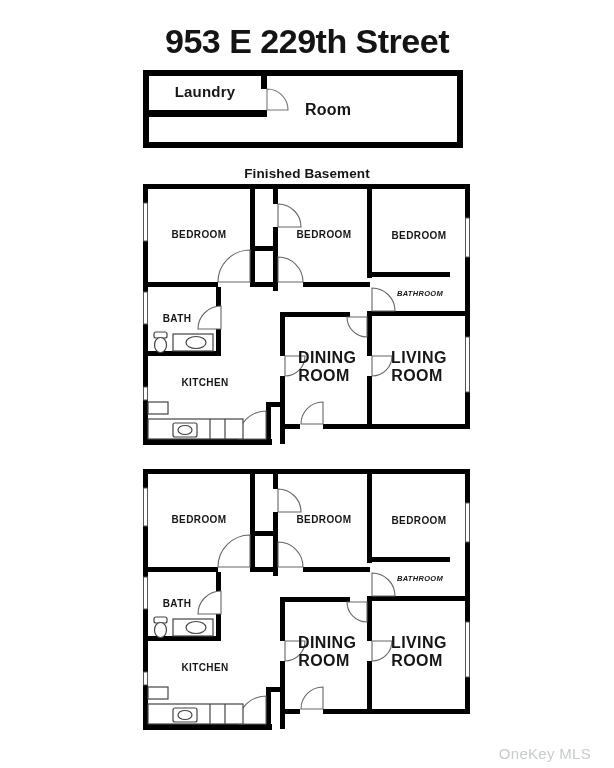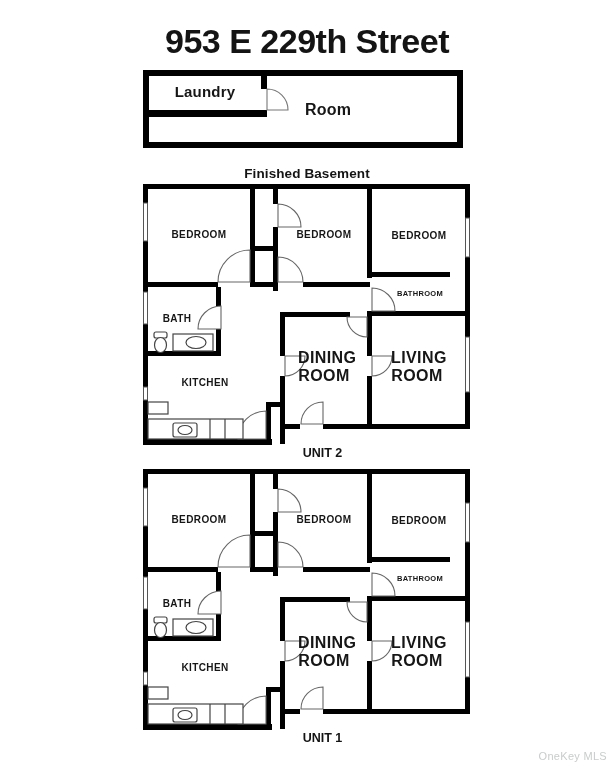--- a/index.html
+++ b/index.html
@@ -7,28 +7,28 @@
         font-family:"Liberation Sans","DejaVu Sans",sans-serif;color:#111;}
   .title{position:absolute;top:22px;left:0;width:100%;text-align:center;
          font-size:34px;font-weight:700;letter-spacing:-0.5px;color:#141414;}
   .plan{position:absolute;}
   .plan svg{display:block;}
   .room-label{position:absolute;transform:translate(-50%,-50%);font-weight:700;color:#161616;
               text-align:center;white-space:nowrap;letter-spacing:0.4px;}
   .fs15{font-size:15px;letter-spacing:0.2px;}
   .fs16{font-size:16px;letter-spacing:0.2px;}
   .fs10{font-size:10px;}
-  .fs7{font-size:7.5px;letter-spacing:0.3px;}
+  .fs7{font-size:7.5px;letter-spacing:0.3px;font-style:italic;}
   .fs11{font-size:16px;}
   .wrap2{white-space:normal;width:52px;line-height:1.12;}
   .plan-caption{position:absolute;left:0;width:100%;text-align:center;
                 font-weight:700;font-size:13.5px;color:#141414;letter-spacing:0.1px;}
   .unit-caption{position:absolute;left:0;top:262px;width:100%;text-align:center;
                 font-weight:700;font-size:12.5px;color:#141414;transform:translateX(16px);}
-  .watermark{position:absolute;right:7px;bottom:6px;font-size:11px;color:#c9cccc;
+  .watermark{position:absolute;right:23px;bottom:6px;font-size:15px;color:#c9cccc;
              letter-spacing:0.3px;}
 </style>
 </head>
 <body>
 
 <div class="page">
 
   <div class="title">953 E 229th Street</div>
 
   <div class="plan" style="left:143px;top:70px;width:320px;height:78px;">
@@ -126,21 +126,20 @@
   </svg>
   <span class="room-label fs10" style="left:56px;top:50px;">BEDROOM</span>
   <span class="room-label fs10" style="left:181px;top:50px;">BEDROOM</span>
   <span class="room-label fs10" style="left:276px;top:51px;">BEDROOM</span>
   <span class="room-label fs7" style="left:277px;top:109px;">BATHROOM</span>
   <span class="room-label fs10" style="left:34px;top:134px;">BATH</span>
   <span class="room-label fs10" style="left:62px;top:198px;">KITCHEN</span>
   <span class="room-label fs11 wrap2" style="left:181px;top:183px;">DINING ROOM</span>
   <span class="room-label fs11 wrap2" style="left:274px;top:183px;">LIVING ROOM</span>
 </div>
-    <div class="unit-caption">UNIT 2</div>
   </div>
 
   <div class="plan unit" style="left:143px;top:469px;width:327px;height:261px;">
     <div class="plan-host">
   <svg viewBox="0 0 327 261" width="327" height="261">
     <g fill="#000">
 
       <rect x="0" y="0" width="327" height="5"></rect>
       <rect x="0" y="0" width="5" height="19"></rect>
             <rect x="0" y="57" width="5" height="51"></rect>
@@ -212,18 +211,17 @@
   </svg>
   <span class="room-label fs10" style="left:56px;top:50px;">BEDROOM</span>
   <span class="room-label fs10" style="left:181px;top:50px;">BEDROOM</span>
   <span class="room-label fs10" style="left:276px;top:51px;">BEDROOM</span>
   <span class="room-label fs7" style="left:277px;top:109px;">BATHROOM</span>
   <span class="room-label fs10" style="left:34px;top:134px;">BATH</span>
   <span class="room-label fs10" style="left:62px;top:198px;">KITCHEN</span>
   <span class="room-label fs11 wrap2" style="left:181px;top:183px;">DINING ROOM</span>
   <span class="room-label fs11 wrap2" style="left:274px;top:183px;">LIVING ROOM</span>
 </div>
-    <div class="unit-caption">UNIT 1</div>
   </div>
 
   <div class="watermark">OneKey MLS</div>
 
 </div>
 
 </body></html>

